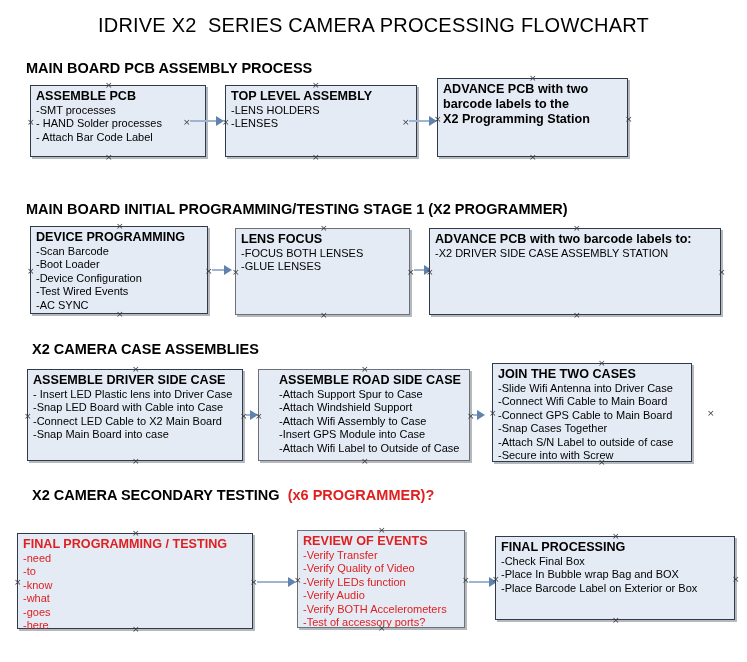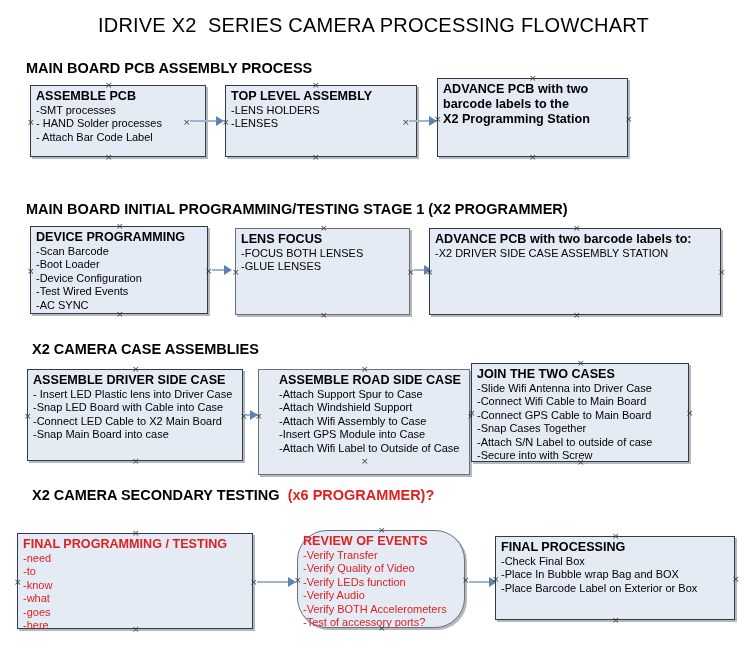--- a/index.html
+++ b/index.html
@@ -154,37 +154,37 @@
     <div class="n-line">-Snap Main Board into case</div>
     <span class="handle" style="left:104px;top:-4px;"></span>
     <span class="handle" style="left:104px;top:88px;"></span>
     <span class="handle" style="left:-4px;top:43px;"></span>
     <span class="handle" style="left:212px;top:43px;"></span>
   </div>
 
   <div class="conn" style="left:246px;top:414px;width:10px;"></div>
   <div class="arrow" style="left:250px;top:410px;"></div>
 
-  <div class="node gray" style="left:258px;top:369px;width:212px;height:106px;padding-left:20px;">
+  <div class="node gray" style="left:258px;top:369px;width:212px;height:92px;padding-left:20px;">
     <div class="n-title">ASSEMBLE ROAD SIDE CASE</div>
     <div class="n-line">-Attach Support Spur to Case</div>
     <div class="n-line">-Attach Windshield Support</div>
     <div class="n-line">-Attach Wifi Assembly to Case</div>
     <div class="n-line">-Insert GPS Module into Case</div>
     <div class="n-line">-Attach Wifi Label to Outside of Case</div>
     <span class="handle" style="left:102px;top:-4px;"></span>
     <span class="handle" style="left:102px;top:88px;"></span>
     <span class="handle" style="left:-4px;top:43px;"></span>
     <span class="handle" style="left:208px;top:43px;"></span>
   </div>
 
   <div class="conn" style="left:473px;top:414px;width:10px;"></div>
   <div class="arrow" style="left:477px;top:410px;"></div>
 
-  <div class="node" style="left:471px;top:363px;width:218px;height:99px;">
+  <div class="node" style="left:492px;top:363px;width:200px;height:99px;">
     <div class="n-title">JOIN THE TWO CASES</div>
     <div class="n-line">-Slide Wifi Antenna into Driver Case</div>
     <div class="n-line">-Connect Wifi Cable to Main Board</div>
     <div class="n-line">-Connect GPS Cable to Main Board</div>
     <div class="n-line">-Snap Cases Together</div>
     <div class="n-line">-Attach S/N Label to outside of case</div>
     <div class="n-line">-Secure into with Screw</div>
     <span class="handle" style="left:105px;top:-4px;"></span>
     <span class="handle" style="left:105px;top:95px;"></span>
     <span class="handle" style="left:-4px;top:46px;"></span>
@@ -205,21 +205,21 @@
     <div class="n-line">-here</div>
     <span class="handle" style="left:114px;top:-4px;"></span>
     <span class="handle" style="left:114px;top:92px;"></span>
     <span class="handle" style="left:-4px;top:45px;"></span>
     <span class="handle" style="left:232px;top:45px;"></span>
   </div>
 
   <div class="conn" style="left:257px;top:581px;width:36px;"></div>
   <div class="arrow" style="left:288px;top:577px;"></div>
 
-  <div class="node red gray" style="left:297px;top:530px;width:168px;height:98px;border-radius:30px;">
+  <div class="node red gray" style="left:297px;top:530px;width:168px;height:98px;">
     <div class="n-title">REVIEW OF EVENTS</div>
     <div class="n-line">-Verify Transfer</div>
     <div class="n-line">-Verify Quality of Video</div>
     <div class="n-line">-Verify LEDs function</div>
     <div class="n-line">-Verify Audio</div>
     <div class="n-line">-Verify BOTH Accelerometers</div>
     <div class="n-line">-Test of accessory ports?</div>
     <span class="handle" style="left:80px;top:-4px;"></span>
     <span class="handle" style="left:80px;top:94px;"></span>
     <span class="handle" style="left:-4px;top:46px;"></span>

